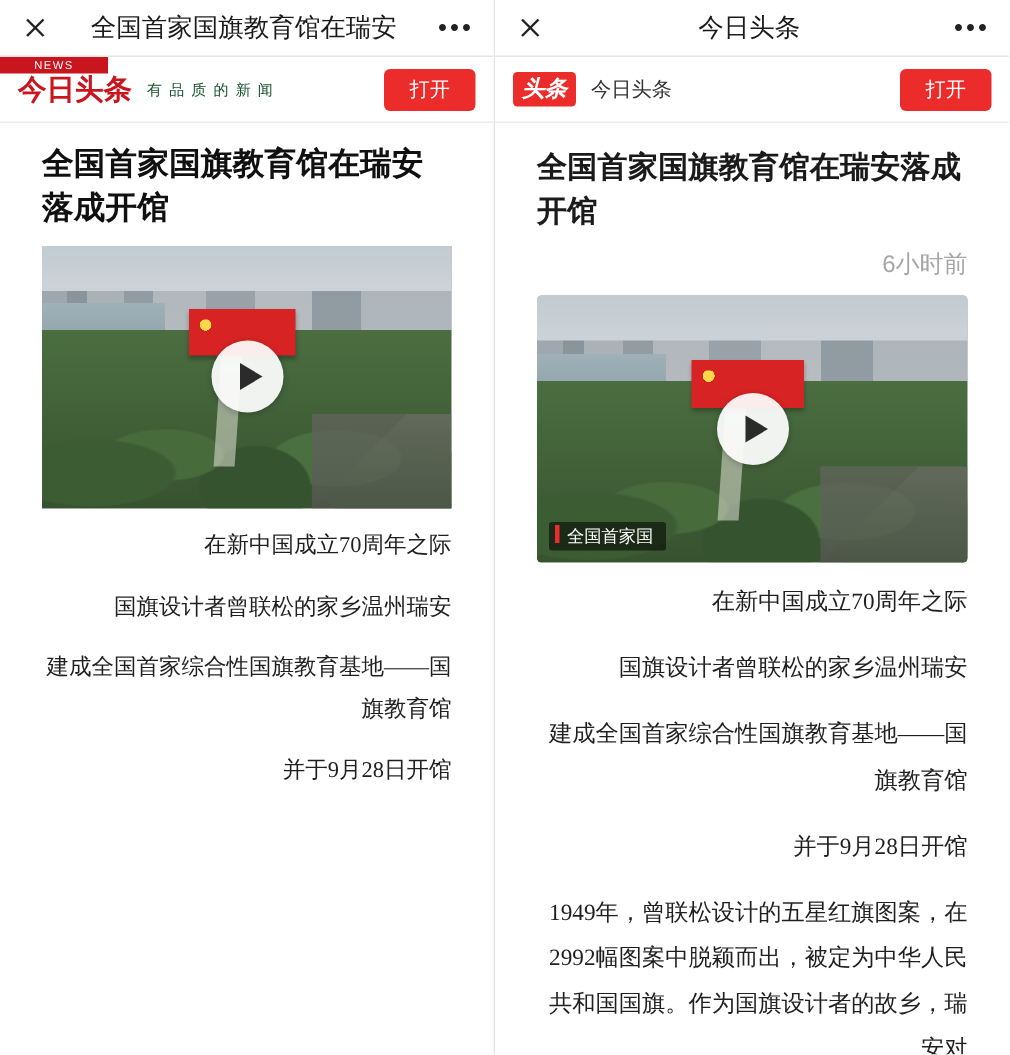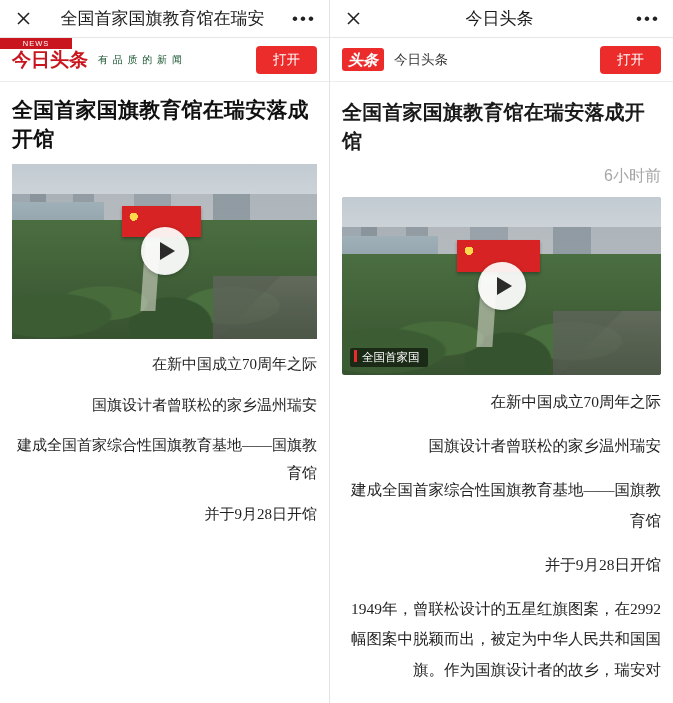--- a/index.html
+++ b/index.html
@@ -116,21 +116,21 @@
     border: none;
     border-radius: 4px;
     padding: 5px 17px;
     cursor: pointer;
     font-family: "Liberation Sans", sans-serif;
     white-space: nowrap;
     text-align: right;
   }
 
   
-  .article { padding: 0 12px; }
+  .article { padding: 0 28px; }
   .article-title {
     font-size: 21px;
     line-height: 1.38;
     font-weight: bold;
     color: #101010;
     margin-top: 14px;
     margin-bottom: 10px;
     letter-spacing: 0.2px;
   }
   .article-title.right {

